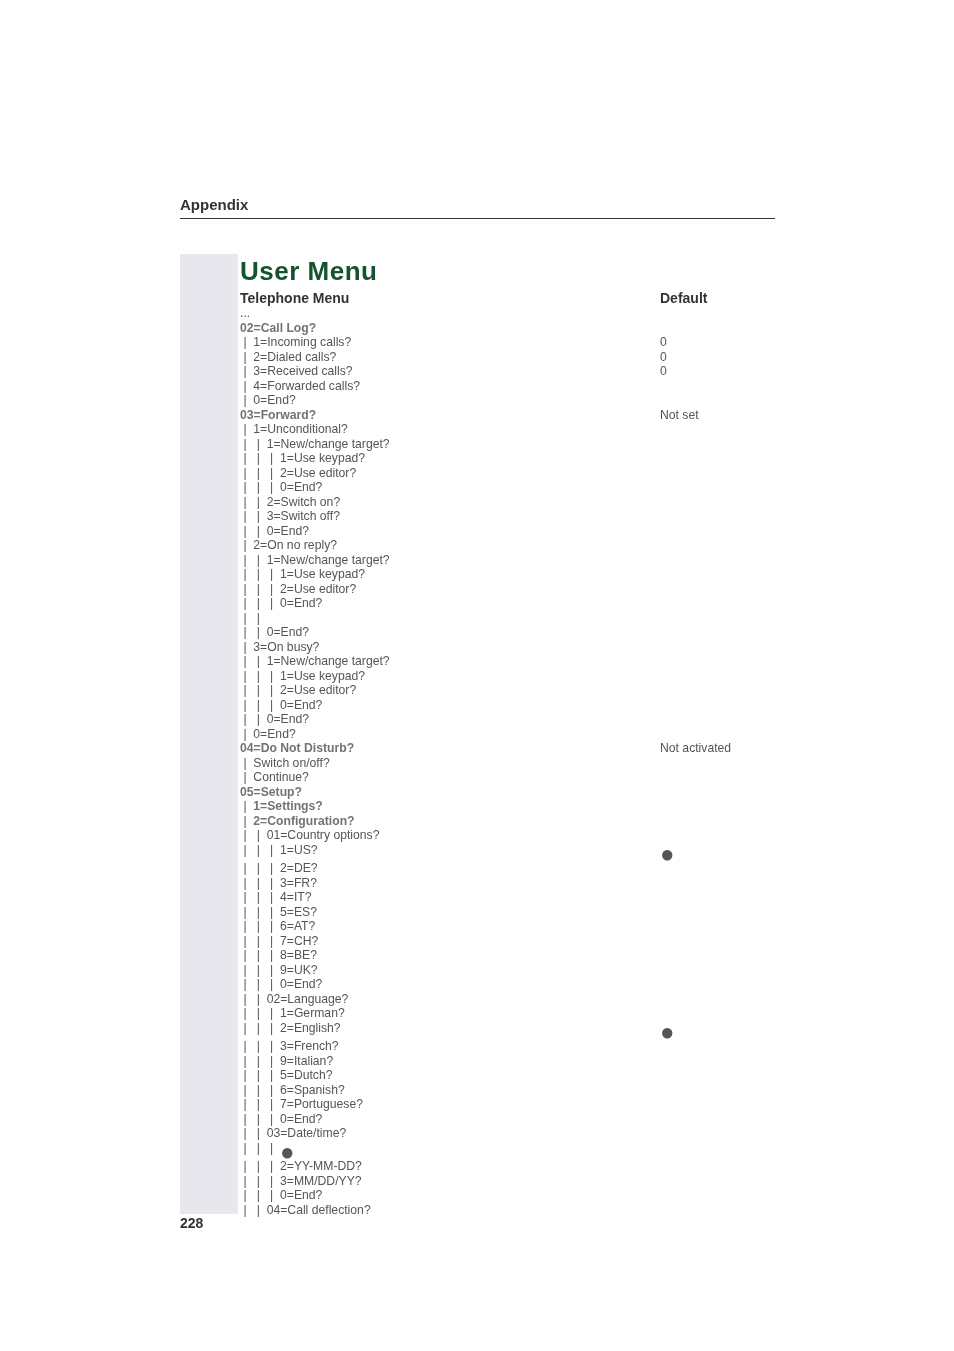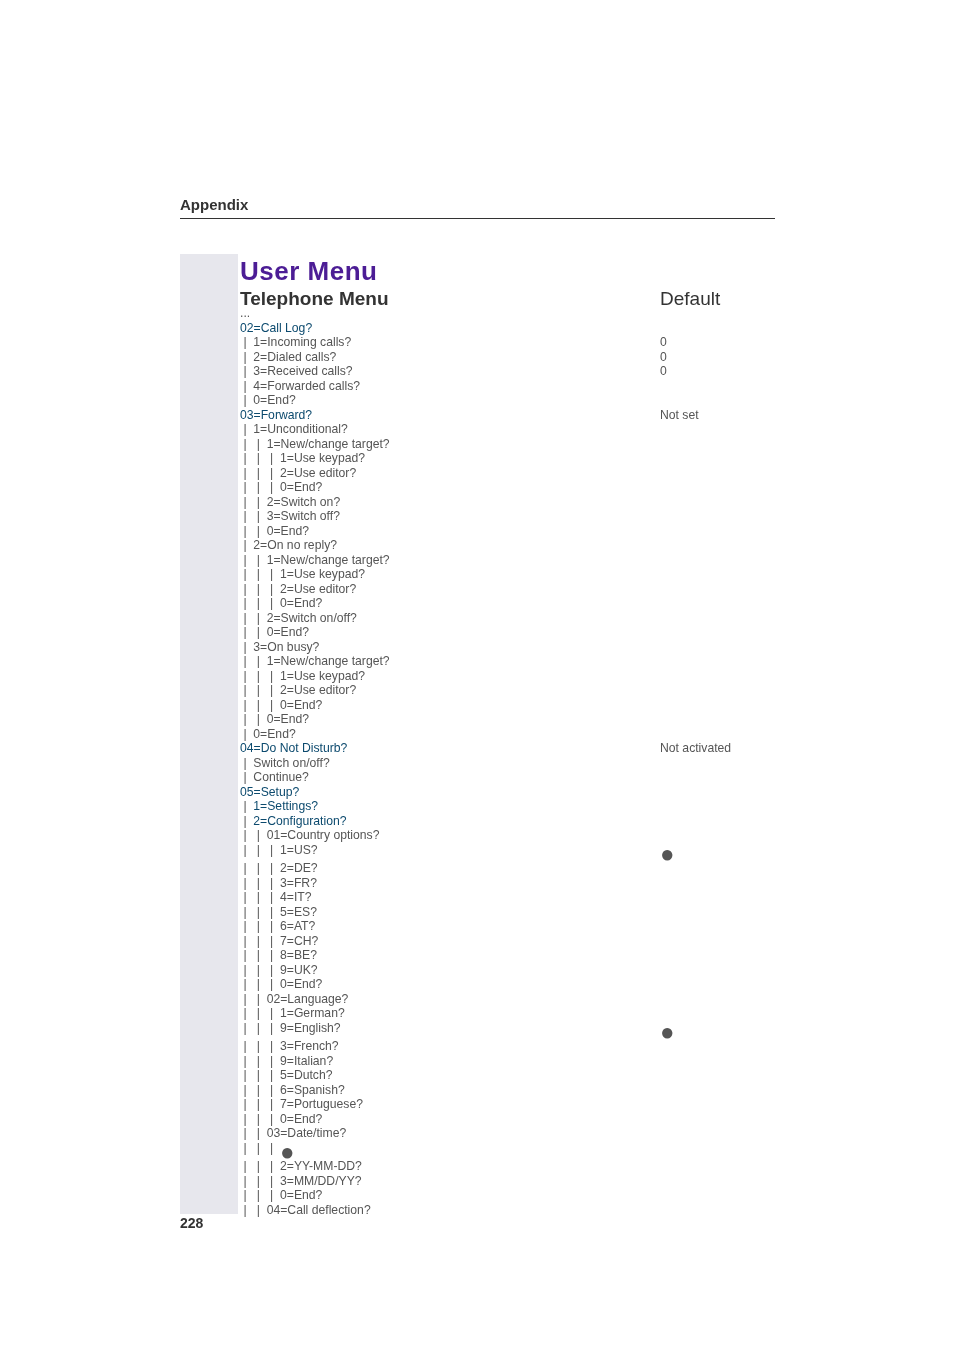--- a/index.html
+++ b/index.html
@@ -41,59 +41,59 @@
     height: 960px;
     background: #e7e7ed;
   }
   .content {
     position: absolute;
     top: 256px;
     left: 240px;
     width: 540px;
   }
   .title {
-    color: #4c1d95;
+    color: #14532d;
     font-size: 26px;
     font-weight: bold;
     letter-spacing: 0.5px;
     margin-bottom: 4px;
   }
   .row {
     display: flex;
     justify-content: space-between;
-    font-size: 19px;
+    font-size: 14px;
     line-height: 15px;
   }
   .row .lbl {
     font-weight: bold;
     flex: 1 1 auto;
   }
   .row .def {
-    font-weight: normal;
+    font-weight: bold;
     min-width: 120px;
     text-align: left;
   }
   .tree {
     font-size: 12.2px;
     line-height: 14.5px;
     color: #555;
   }
   .tree .line {
     display: flex;
     white-space: pre;
   }
   .tree .txt {
     flex: 1 1 auto;
   }
   .tree .val {
     min-width: 120px;
     text-align: left;
     color: #555;
   }
-  .bold { font-weight: normal; color:#0c4a6e; }
+  .bold { font-weight: bold; color:#737373; }
   .dot { font-size: 24px; line-height: 14px; display:inline-block; transform:translateY(4px); }
   .pagenum {
     position: absolute;
     bottom: 120px;
     left: 180px;
     font-size: 14px;
     font-weight: bold;
   }
 </style>
 </head>
@@ -124,21 +124,21 @@
         <div class="line"><span> |   |   |  </span><span class="txt">2=Use editor?</span><span class="val"></span></div>
         <div class="line"><span> |   |   |  </span><span class="txt">0=End?</span><span class="val"></span></div>
         <div class="line"><span> |   |  </span><span class="txt">2=Switch on?</span><span class="val"></span></div>
         <div class="line"><span> |   |  </span><span class="txt">3=Switch off?</span><span class="val"></span></div>
         <div class="line"><span> |   |  </span><span class="txt">0=End?</span><span class="val"></span></div>
         <div class="line"><span> |  </span><span class="txt">2=On no reply?</span><span class="val"></span></div>
         <div class="line"><span> |   |  </span><span class="txt">1=New/change target?</span><span class="val"></span></div>
         <div class="line"><span> |   |   |  </span><span class="txt">1=Use keypad?</span><span class="val"></span></div>
         <div class="line"><span> |   |   |  </span><span class="txt">2=Use editor?</span><span class="val"></span></div>
         <div class="line"><span> |   |   |  </span><span class="txt">0=End?</span><span class="val"></span></div>
-        <div class="line"><span> |   |  </span><span class="txt">2=Switch on/off?</span><span class="val"></span></div>
+        <div class="line"><span> |   |  </span><span class="val"></span></div>
         <div class="line"><span> |   |  </span><span class="txt">0=End?</span><span class="val"></span></div>
         <div class="line"><span> |  </span><span class="txt">3=On busy?</span><span class="val"></span></div>
         <div class="line"><span> |   |  </span><span class="txt">1=New/change target?</span><span class="val"></span></div>
         <div class="line"><span> |   |   |  </span><span class="txt">1=Use keypad?</span><span class="val"></span></div>
         <div class="line"><span> |   |   |  </span><span class="txt">2=Use editor?</span><span class="val"></span></div>
         <div class="line"><span> |   |   |  </span><span class="txt">0=End?</span><span class="val"></span></div>
         <div class="line"><span> |   |  </span><span class="txt">0=End?</span><span class="val"></span></div>
         <div class="line"><span> |  </span><span class="txt">0=End?</span><span class="val"></span></div>
         <div class="line"><span></span><span class="txt bold">04=Do Not Disturb?</span><span class="val">Not activated</span></div>
         <div class="line"><span> |  </span><span class="txt">Switch on/off?</span><span class="val"></span></div>
@@ -152,21 +152,21 @@
         <div class="line"><span> |   |   |  </span><span class="txt">3=FR?</span><span class="val"></span></div>
         <div class="line"><span> |   |   |  </span><span class="txt">4=IT?</span><span class="val"></span></div>
         <div class="line"><span> |   |   |  </span><span class="txt">5=ES?</span><span class="val"></span></div>
         <div class="line"><span> |   |   |  </span><span class="txt">6=AT?</span><span class="val"></span></div>
         <div class="line"><span> |   |   |  </span><span class="txt">7=CH?</span><span class="val"></span></div>
         <div class="line"><span> |   |   |  </span><span class="txt">8=BE?</span><span class="val"></span></div>
         <div class="line"><span> |   |   |  </span><span class="txt">9=UK?</span><span class="val"></span></div>
         <div class="line"><span> |   |   |  </span><span class="txt">0=End?</span><span class="val"></span></div>
         <div class="line"><span> |   |  </span><span class="txt">02=Language?</span><span class="val"></span></div>
         <div class="line"><span> |   |   |  </span><span class="txt">1=German?</span><span class="val"></span></div>
-        <div class="line"><span> |   |   |  </span><span class="txt">9=English?</span><span class="val"><span class="dot">●</span></span></div>
+        <div class="line"><span> |   |   |  </span><span class="txt">2=English?</span><span class="val"><span class="dot">●</span></span></div>
         <div class="line"><span> |   |   |  </span><span class="txt">3=French?</span><span class="val"></span></div>
         <div class="line"><span> |   |   |  </span><span class="txt">9=Italian?</span><span class="val"></span></div>
         <div class="line"><span> |   |   |  </span><span class="txt">5=Dutch?</span><span class="val"></span></div>
         <div class="line"><span> |   |   |  </span><span class="txt">6=Spanish?</span><span class="val"></span></div>
         <div class="line"><span> |   |   |  </span><span class="txt">7=Portuguese?</span><span class="val"></span></div>
         <div class="line"><span> |   |   |  </span><span class="txt">0=End?</span><span class="val"></span></div>
         <div class="line"><span> |   |  </span><span class="txt">03=Date/time?</span><span class="val"></span></div>
         <div class="line"><span> |   |   |  </span><span class="val"><span class="dot">●</span></span></div>
         <div class="line"><span> |   |   |  </span><span class="txt">2=YY-MM-DD?</span><span class="val"></span></div>
         <div class="line"><span> |   |   |  </span><span class="txt">3=MM/DD/YY?</span><span class="val"></span></div>

